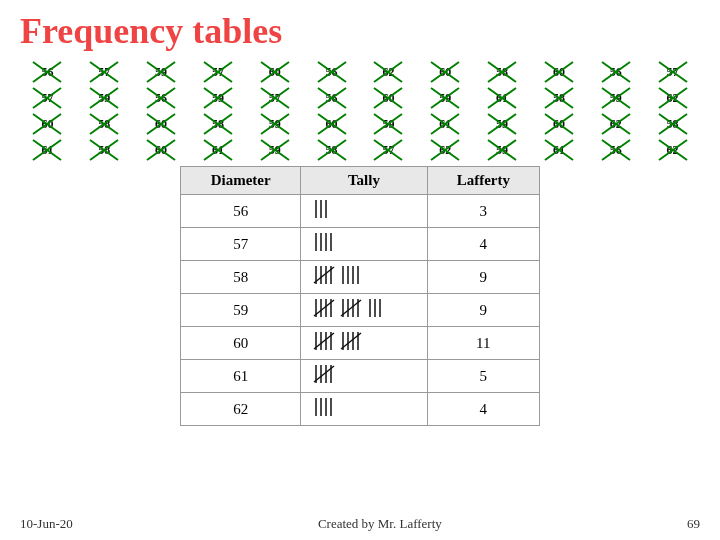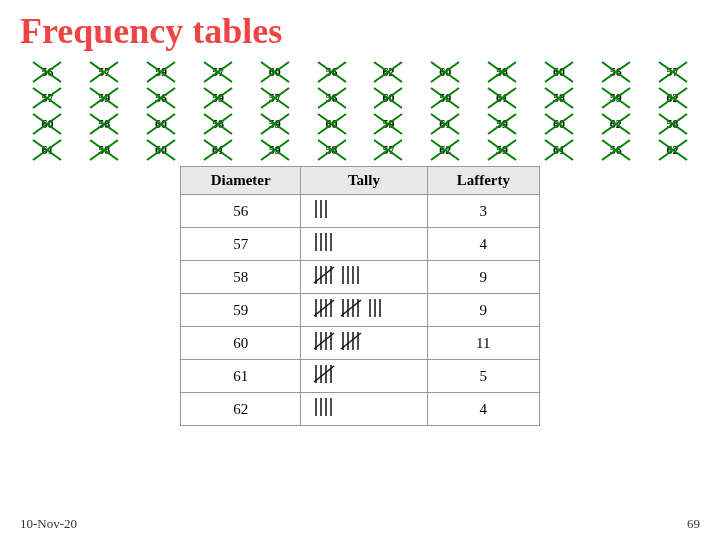--- a/index.html
+++ b/index.html
@@ -663,15 +663,16 @@
               <line x1="13" y1="1" x2="13" y2="19" stroke="#111" stroke-width="1.5"></line>
               <line x1="18" y1="1" x2="18" y2="19" stroke="#111" stroke-width="1.5"></line>
             </svg></td>
           <td>4</td>
         </tr>
       </tbody>
   </table>
 </div>
 
 <div class="footer">
-  <span>10-Nov-20</span>
+  <span>10-Jun-20</span>
+  <span>Created by Mr. Lafferty</span>
   <span>69</span>
 </div>
 
 </body></html>

